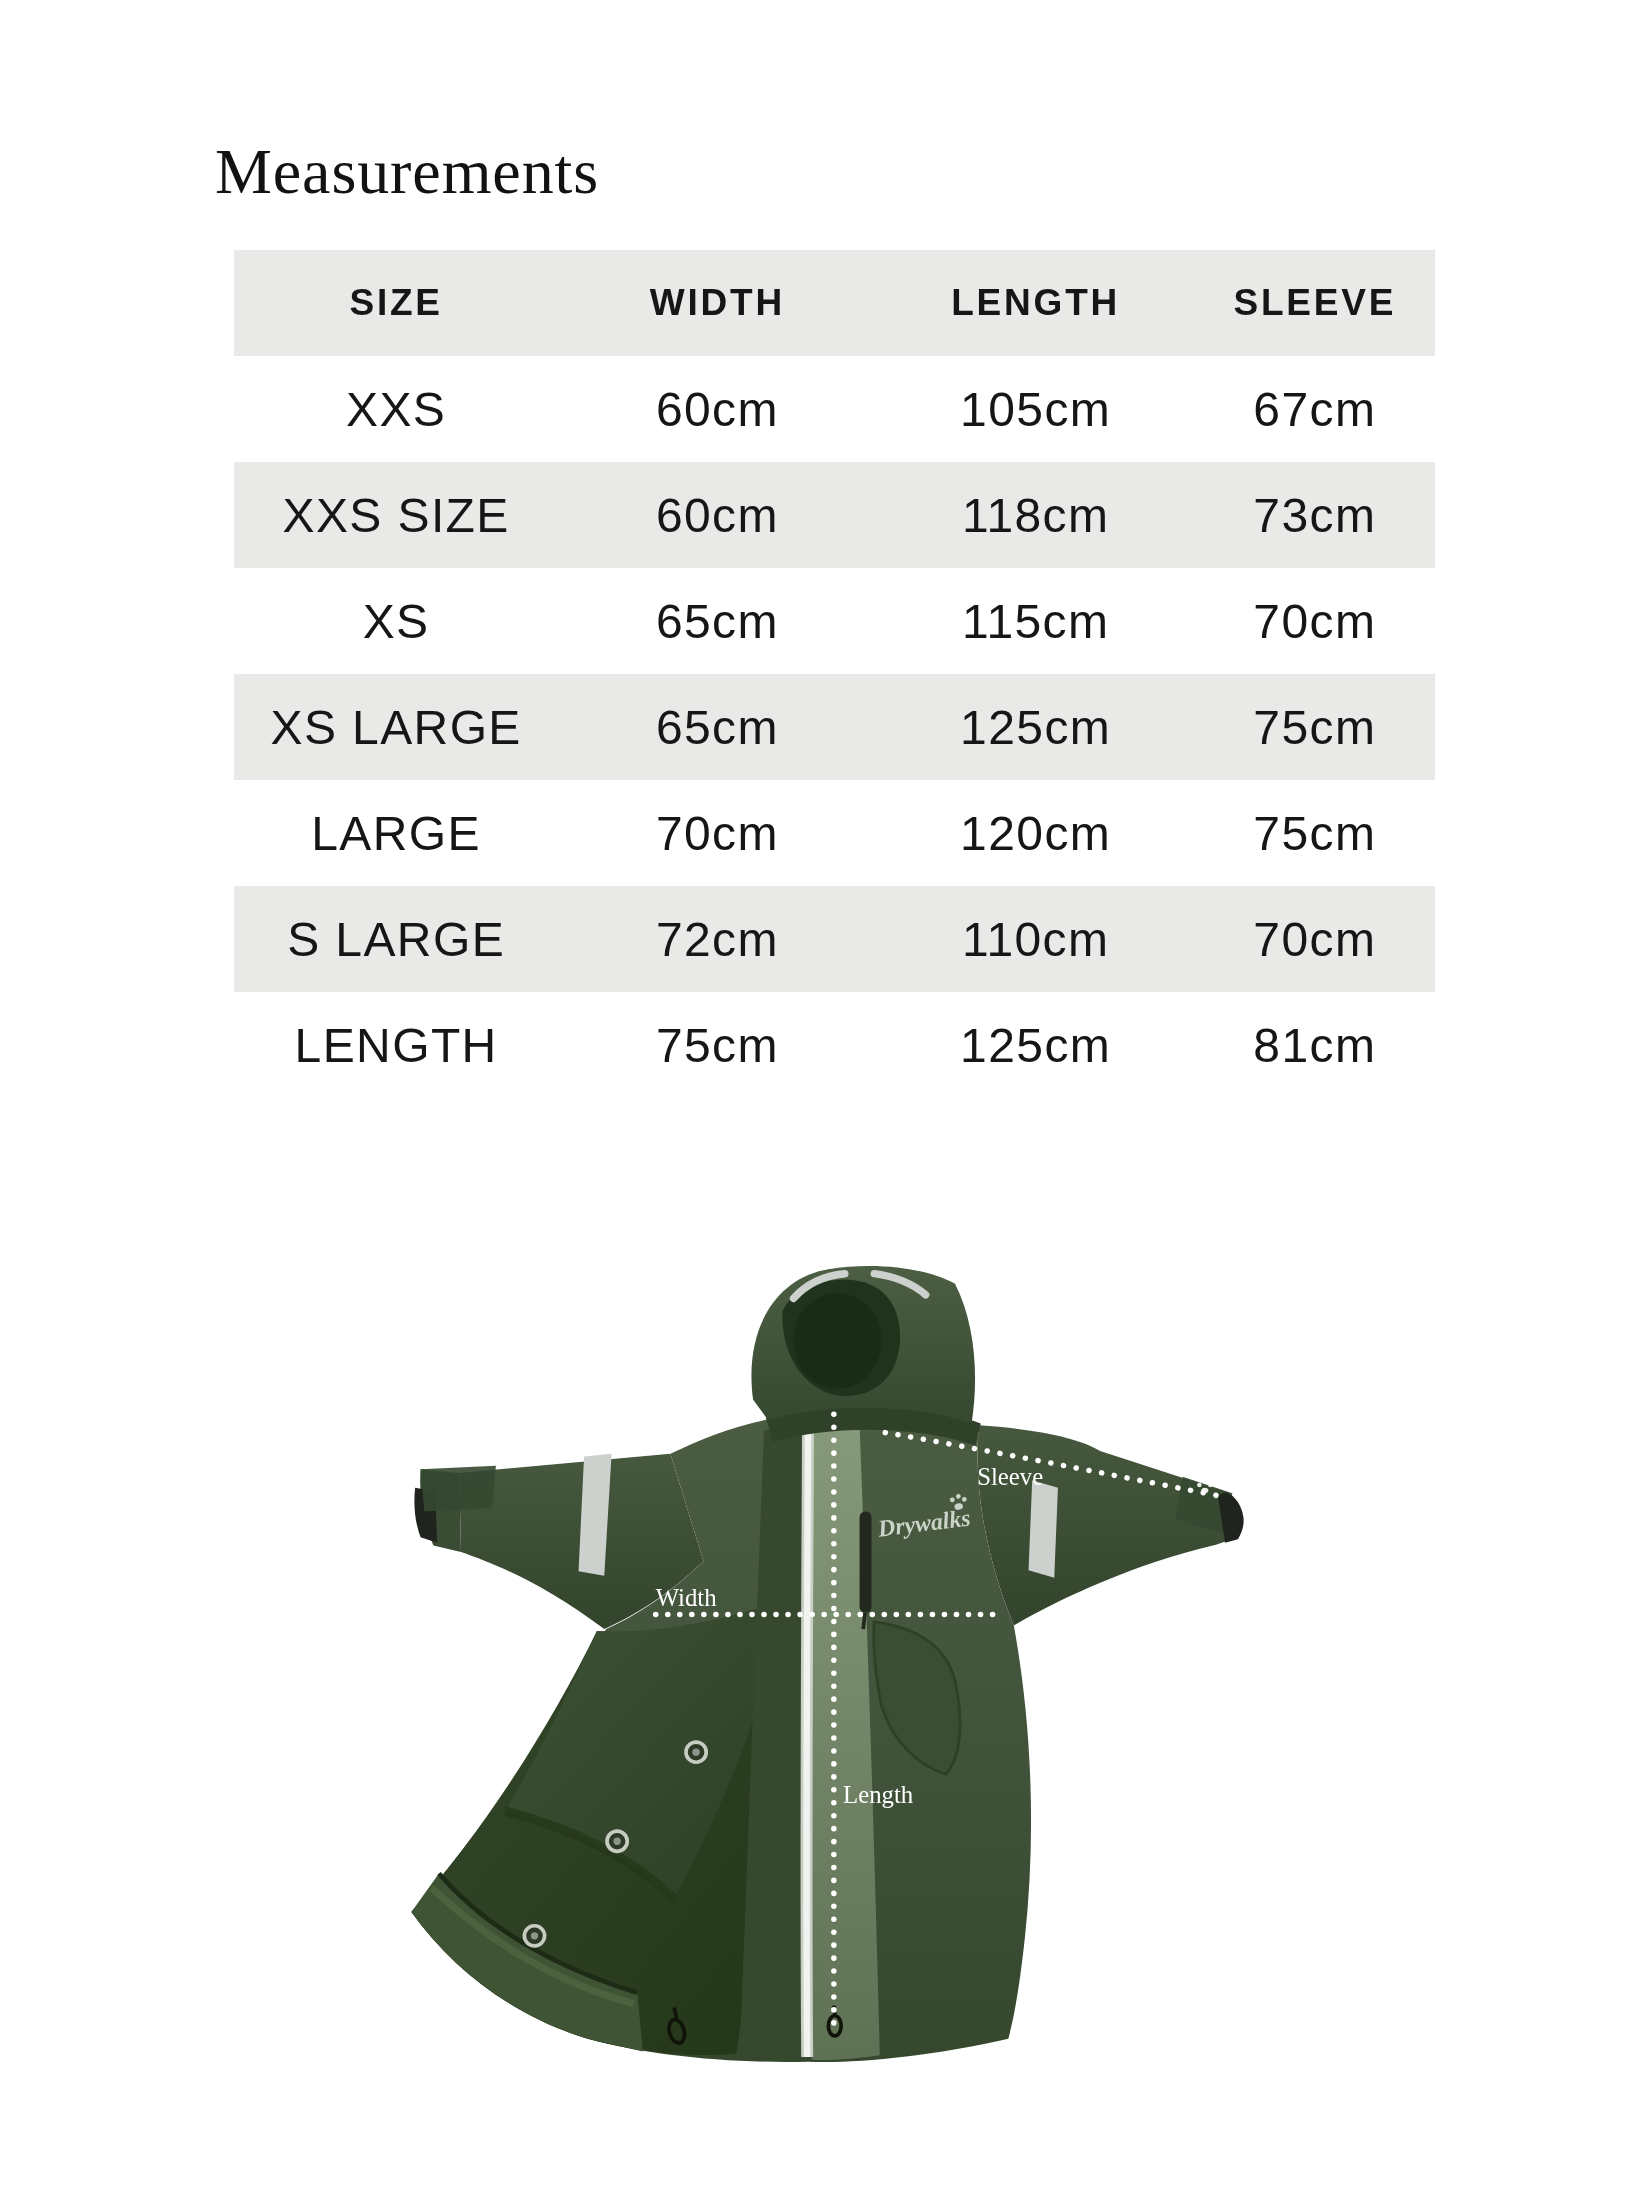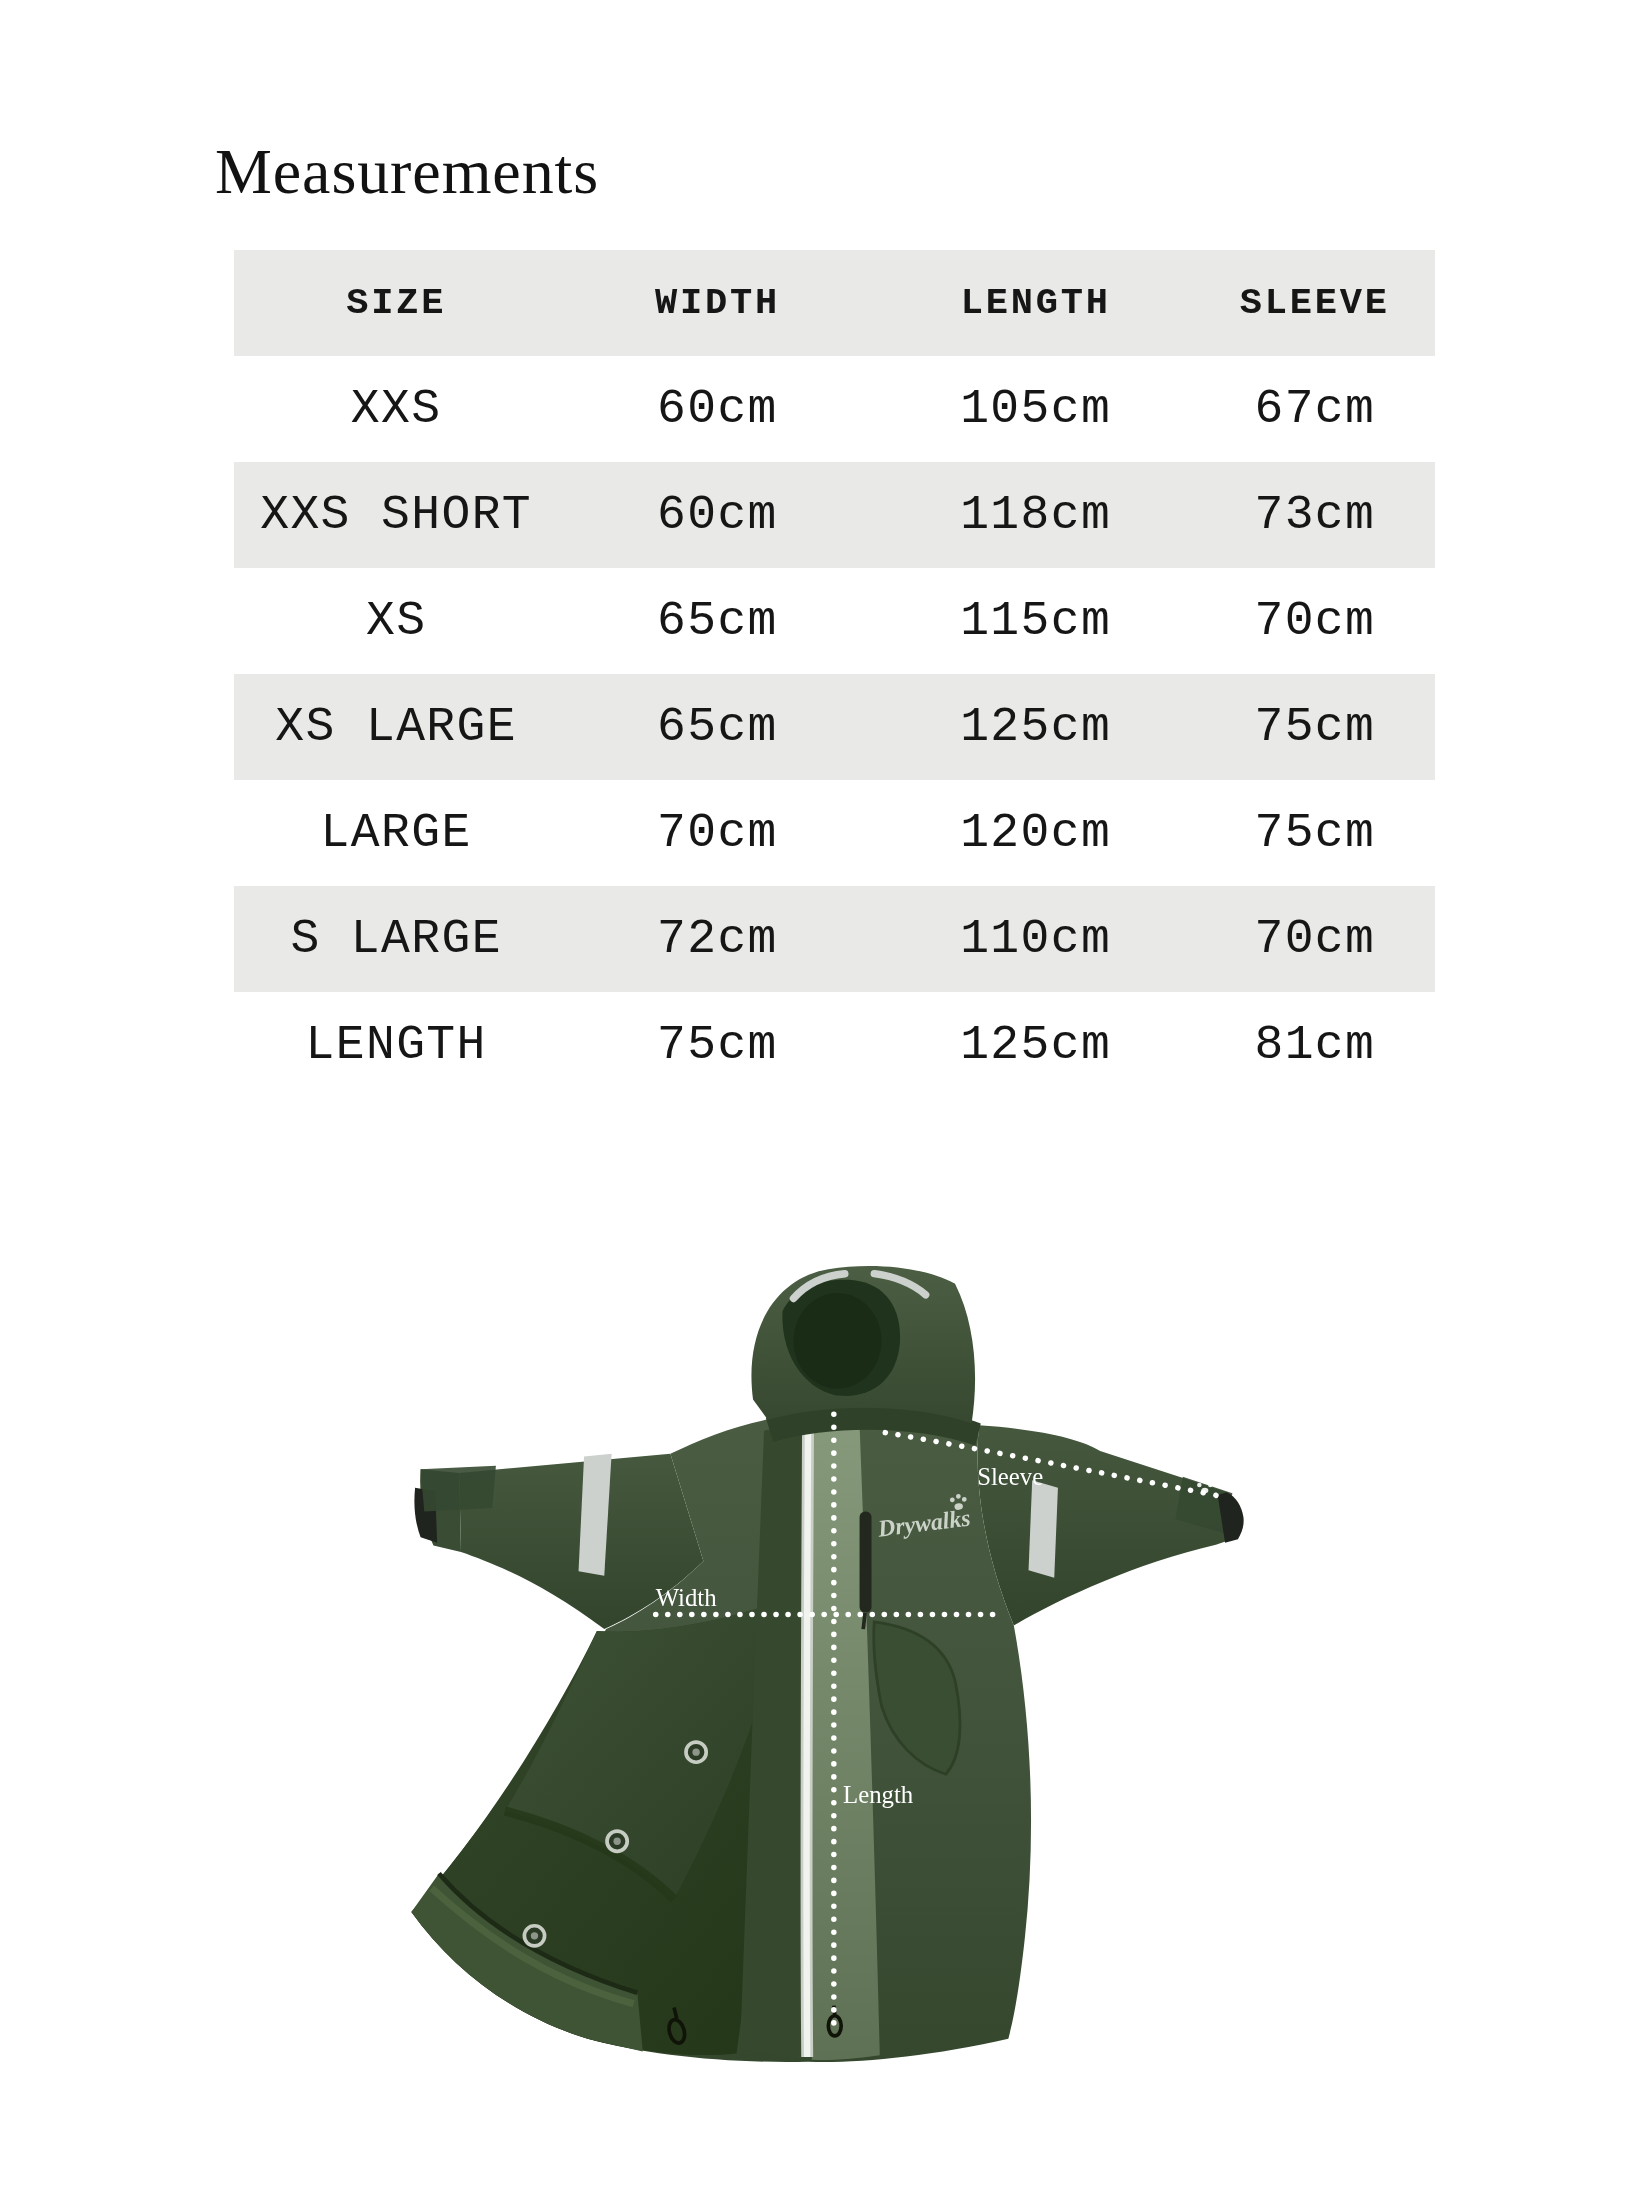--- a/index.html
+++ b/index.html
@@ -3,21 +3,21 @@
 <meta charset="utf-8">
 <style>
   html,body{margin:0;padding:0;background:#ffffff;}
   .page{position:relative;width:1653px;height:2204px;background:#ffffff;overflow:hidden;
         font-family:"Liberation Sans", sans-serif;color:var(--text,#161616);}
   .title{position:absolute;left:215px;top:140px;
          font-family:"Liberation Serif", serif;font-size:64px;font-weight:500;
          letter-spacing:0.9px;color:#121212;line-height:1;}
   .size-table{position:absolute;left:234px;top:250px;width:1201px;}
   .trow{display:grid;grid-template-columns:27% 26.5% 26.5% 20%;height:106px;
-        align-items:center;background:#ffffff;font-family:Liberation Mono, monospace;}
+        align-items:center;background:#ffffff;}
   .trow.stripe{background:var(--row-stripe,#e9e9e7);}
   .tcell{text-align:center;font-size:48px;letter-spacing:1.4px;color:var(--text,#161616);}
   .trow.head .tcell{font-weight:700;letter-spacing:2.8px;font-size:37px;}
   svg{display:block;}
   .diagram{position:absolute;left:0;top:0;}
 </style>
 </head>
 <body>
 
 <div class="page" style="--row-stripe: #e9e9e7; --text: #161616;">
@@ -32,21 +32,21 @@
         <div class="tcell">SLEEVE</div>
       </div>
     <div id="tbody">
         <div class="trow">
           <div class="tcell">XXS</div>
           <div class="tcell">60cm</div>
           <div class="tcell">105cm</div>
           <div class="tcell">67cm</div>
         </div>
         <div class="trow stripe">
-          <div class="tcell">XXS SHORT</div>
+          <div class="tcell">XXS SIZE</div>
           <div class="tcell">60cm</div>
           <div class="tcell">118cm</div>
           <div class="tcell">73cm</div>
         </div>
         <div class="trow">
           <div class="tcell">XS</div>
           <div class="tcell">65cm</div>
           <div class="tcell">115cm</div>
           <div class="tcell">70cm</div>
         </div>

